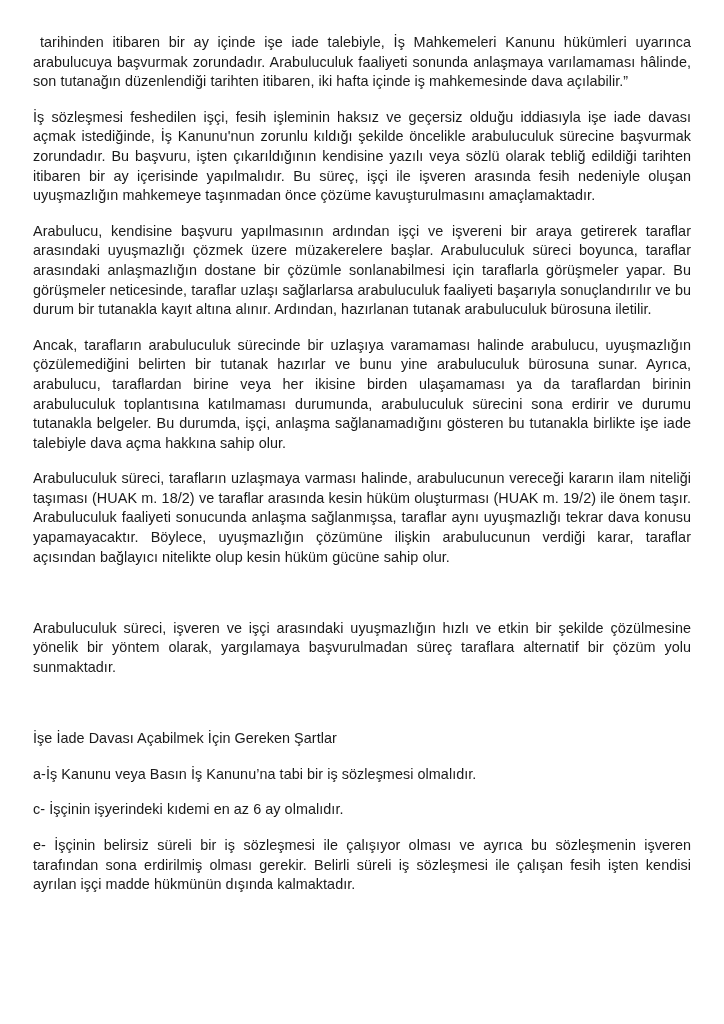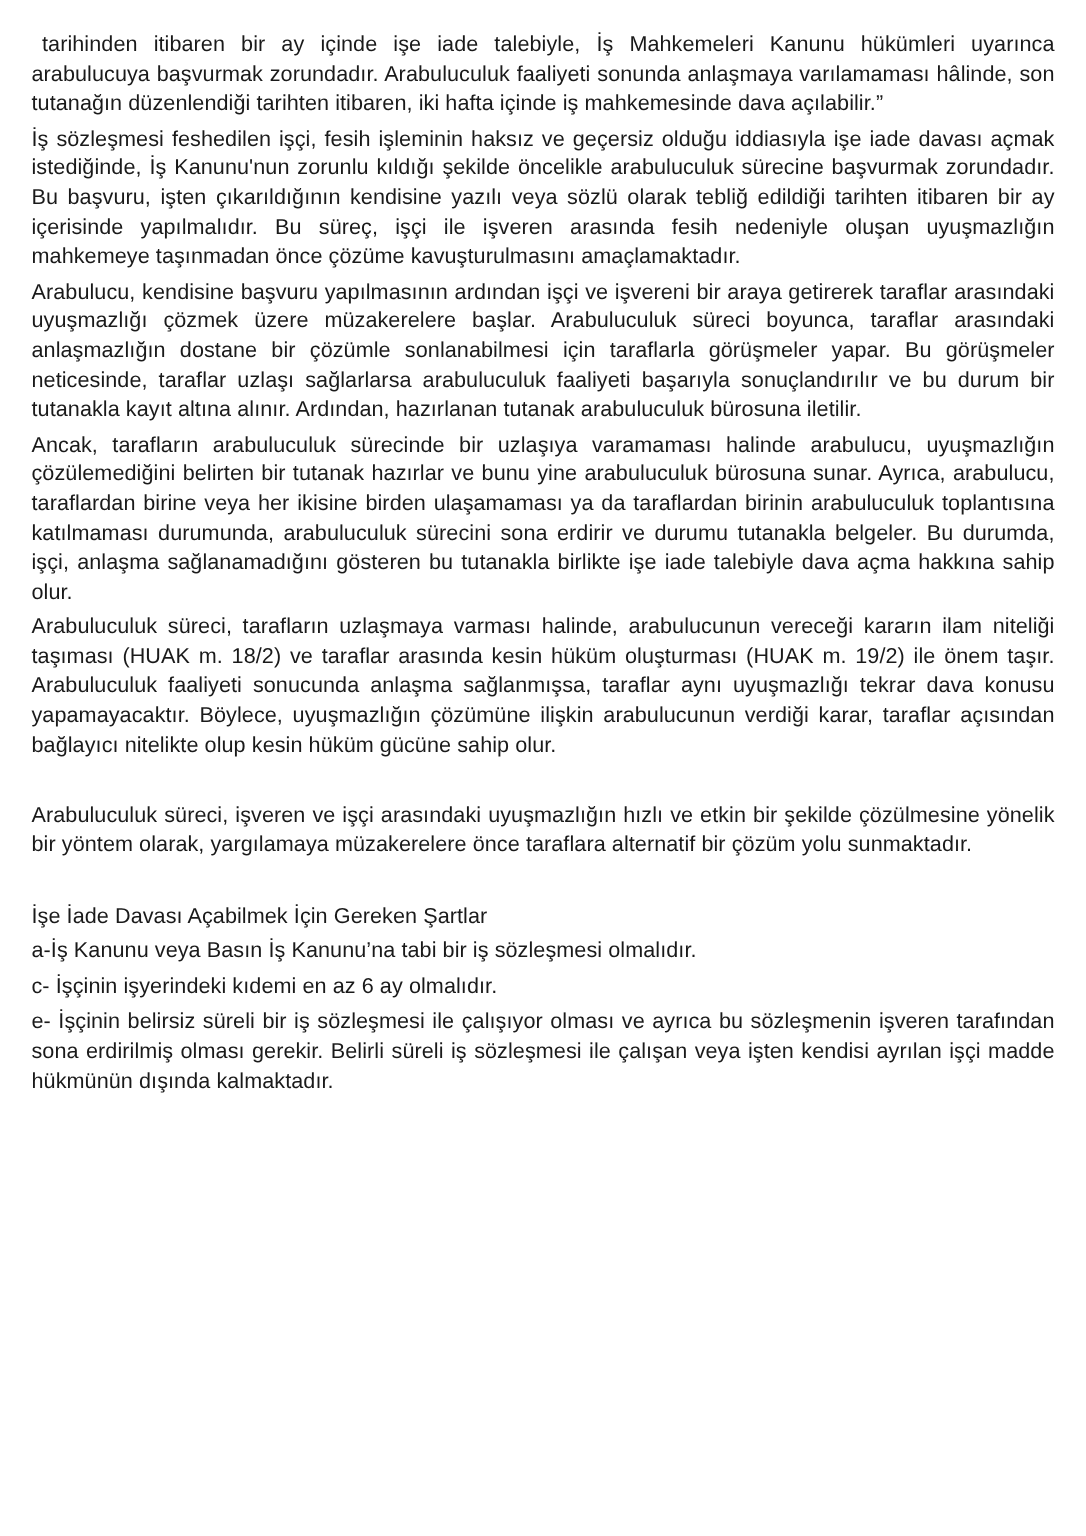--- a/index.html
+++ b/index.html
@@ -3,34 +3,34 @@
 <meta charset="utf-8">
 <style>
   html, body { margin: 0; padding: 0; background: #ffffff; }
   body { width: 724px; height: 1024px; overflow: hidden; position: relative; }
   .page {
     position: absolute; left: 17px; top: 17px; width: 690px;
     font-family: "Liberation Sans", sans-serif;
     font-size: 14.4px; line-height: 19.6px; color: #1a1a1a;
     text-align: justify; letter-spacing: 0.05px;
   }
-  .page p { margin: 4px; }
+  .page p { margin: 16px; }
   .gap { height: 19.6px; }
   .heading { font-weight: normal; margin: 0; }
   .indent-first { text-indent: 7px; }
 </style>
 </head>
 <body>
 
 <div class="page">
   <p class="indent-first">tarihinden itibaren bir ay içinde işe iade talebiyle, İş Mahkemeleri Kanunu hükümleri uyarınca arabulucuya başvurmak zorundadır. Arabuluculuk faaliyeti sonunda anlaşmaya varılamaması hâlinde, son tutanağın düzenlendiği tarihten itibaren, iki hafta içinde iş mahkemesinde dava açılabilir.”</p>
   <p>İş sözleşmesi feshedilen işçi, fesih işleminin haksız ve geçersiz olduğu iddiasıyla işe iade davası açmak istediğinde, İş Kanunu'nun zorunlu kıldığı şekilde öncelikle arabuluculuk sürecine başvurmak zorundadır. Bu başvuru, işten çıkarıldığının kendisine yazılı veya sözlü olarak tebliğ edildiği tarihten itibaren bir ay içerisinde yapılmalıdır. Bu süreç, işçi ile işveren arasında fesih nedeniyle oluşan uyuşmazlığın mahkemeye taşınmadan önce çözüme kavuşturulmasını amaçlamaktadır.</p>
   <p>Arabulucu, kendisine başvuru yapılmasının ardından işçi ve işvereni bir araya getirerek taraflar arasındaki uyuşmazlığı çözmek üzere müzakerelere başlar. Arabuluculuk süreci boyunca, taraflar arasındaki anlaşmazlığın dostane bir çözümle sonlanabilmesi için taraflarla görüşmeler yapar. Bu görüşmeler neticesinde, taraflar uzlaşı sağlarlarsa arabuluculuk faaliyeti başarıyla sonuçlandırılır ve bu durum bir tutanakla kayıt altına alınır. Ardından, hazırlanan tutanak arabuluculuk bürosuna iletilir.</p>
   <p>Ancak, tarafların arabuluculuk sürecinde bir uzlaşıya varamaması halinde arabulucu, uyuşmazlığın çözülemediğini belirten bir tutanak hazırlar ve bunu yine arabuluculuk bürosuna sunar. Ayrıca, arabulucu, taraflardan birine veya her ikisine birden ulaşamaması ya da taraflardan birinin arabuluculuk toplantısına katılmaması durumunda, arabuluculuk sürecini sona erdirir ve durumu tutanakla belgeler. Bu durumda, işçi, anlaşma sağlanamadığını gösteren bu tutanakla birlikte işe iade talebiyle dava açma hakkına sahip olur.</p>
   <p>Arabuluculuk süreci, tarafların uzlaşmaya varması halinde, arabulucunun vereceği kararın ilam niteliği taşıması (HUAK m. 18/2) ve taraflar arasında kesin hüküm oluşturması (HUAK m. 19/2) ile önem taşır. Arabuluculuk faaliyeti sonucunda anlaşma sağlanmışsa, taraflar aynı uyuşmazlığı tekrar dava konusu yapamayacaktır. Böylece, uyuşmazlığın çözümüne ilişkin arabulucunun verdiği karar, taraflar açısından bağlayıcı nitelikte olup kesin hüküm gücüne sahip olur.</p>
   <div class="gap"></div>
-  <p>Arabuluculuk süreci, işveren ve işçi arasındaki uyuşmazlığın hızlı ve etkin bir şekilde çözülmesine yönelik bir yöntem olarak, yargılamaya müzakerelere önce taraflara alternatif bir çözüm yolu sunmaktadır.</p>
+  <p>Arabuluculuk süreci, işveren ve işçi arasındaki uyuşmazlığın hızlı ve etkin bir şekilde çözülmesine yönelik bir yöntem olarak, yargılamaya başvurulmadan süreç taraflara alternatif bir çözüm yolu sunmaktadır.</p>
   <div class="gap"></div>
   <p class="heading">İşe İade Davası Açabilmek İçin Gereken Şartlar</p>
   <p>a-İş Kanunu veya Basın İş Kanunu’na tabi bir iş sözleşmesi olmalıdır.</p>
   <p>c- İşçinin işyerindeki kıdemi en az 6 ay olmalıdır.</p>
-  <p>e- İşçinin belirsiz süreli bir iş sözleşmesi ile çalışıyor olması ve ayrıca bu sözleşmenin işveren tarafından sona erdirilmiş olması gerekir. Belirli süreli iş sözleşmesi ile çalışan veya işten kendisi ayrılan işçi madde hükmünün dışında kalmaktadır.</p>
+  <p>e- İşçinin belirsiz süreli bir iş sözleşmesi ile çalışıyor olması ve ayrıca bu sözleşmenin işveren tarafından sona erdirilmiş olması gerekir. Belirli süreli iş sözleşmesi ile çalışan fesih işten kendisi ayrılan işçi madde hükmünün dışında kalmaktadır.</p>
 </div>
 
 </body></html>

